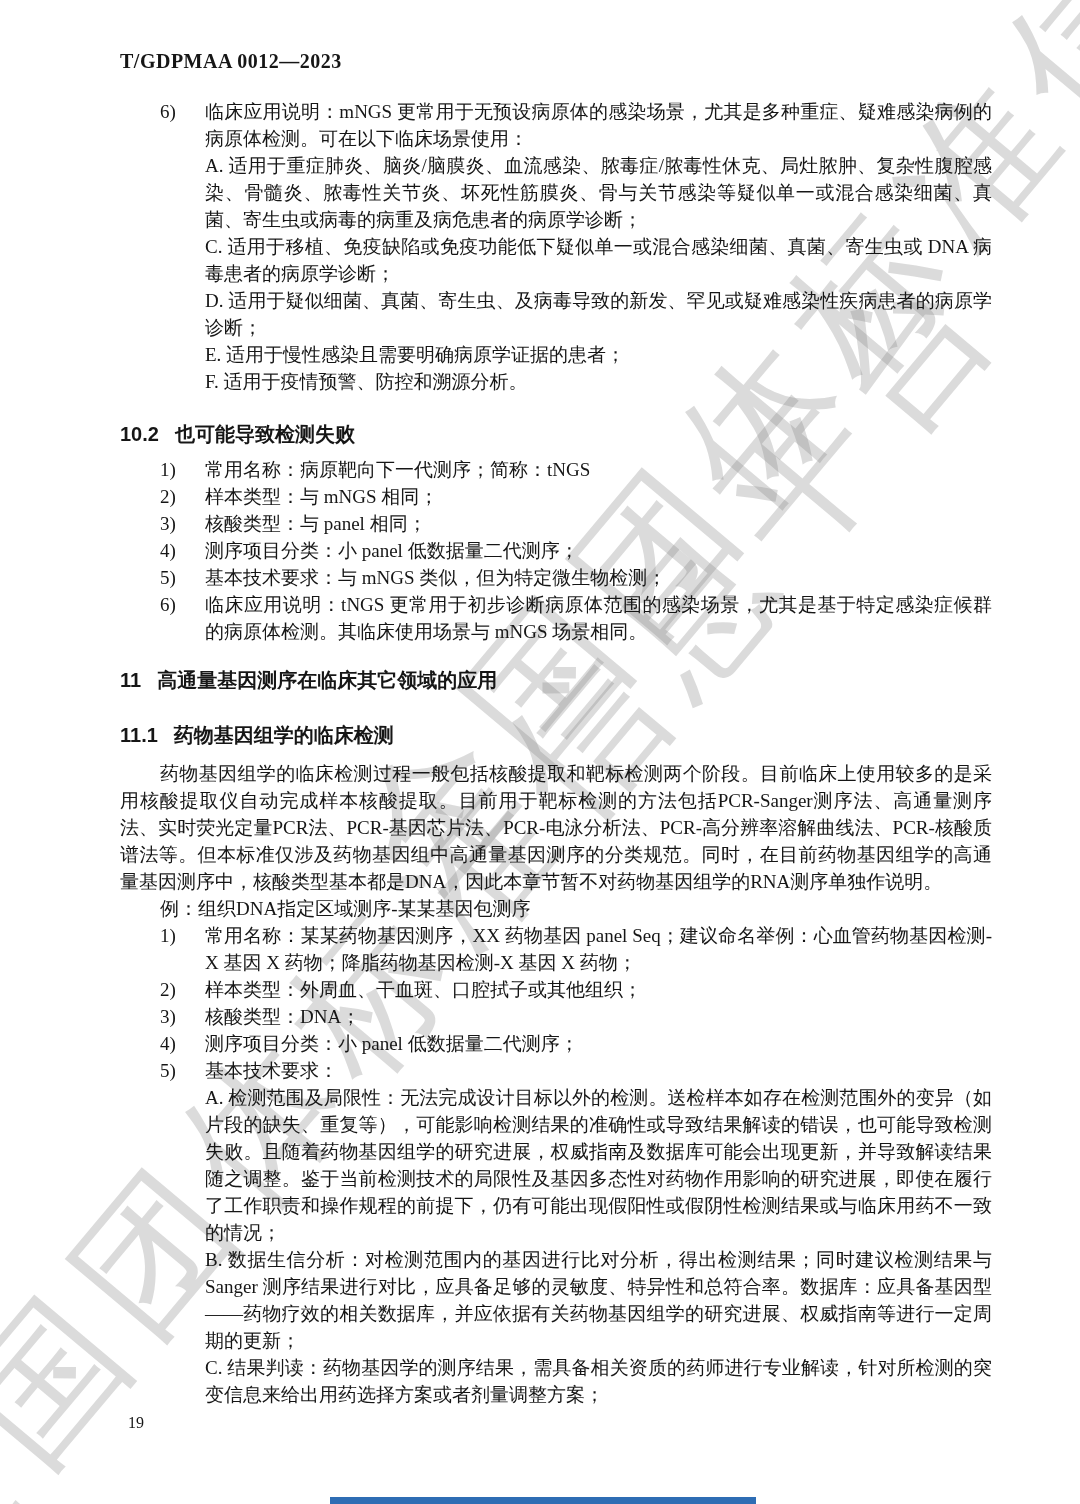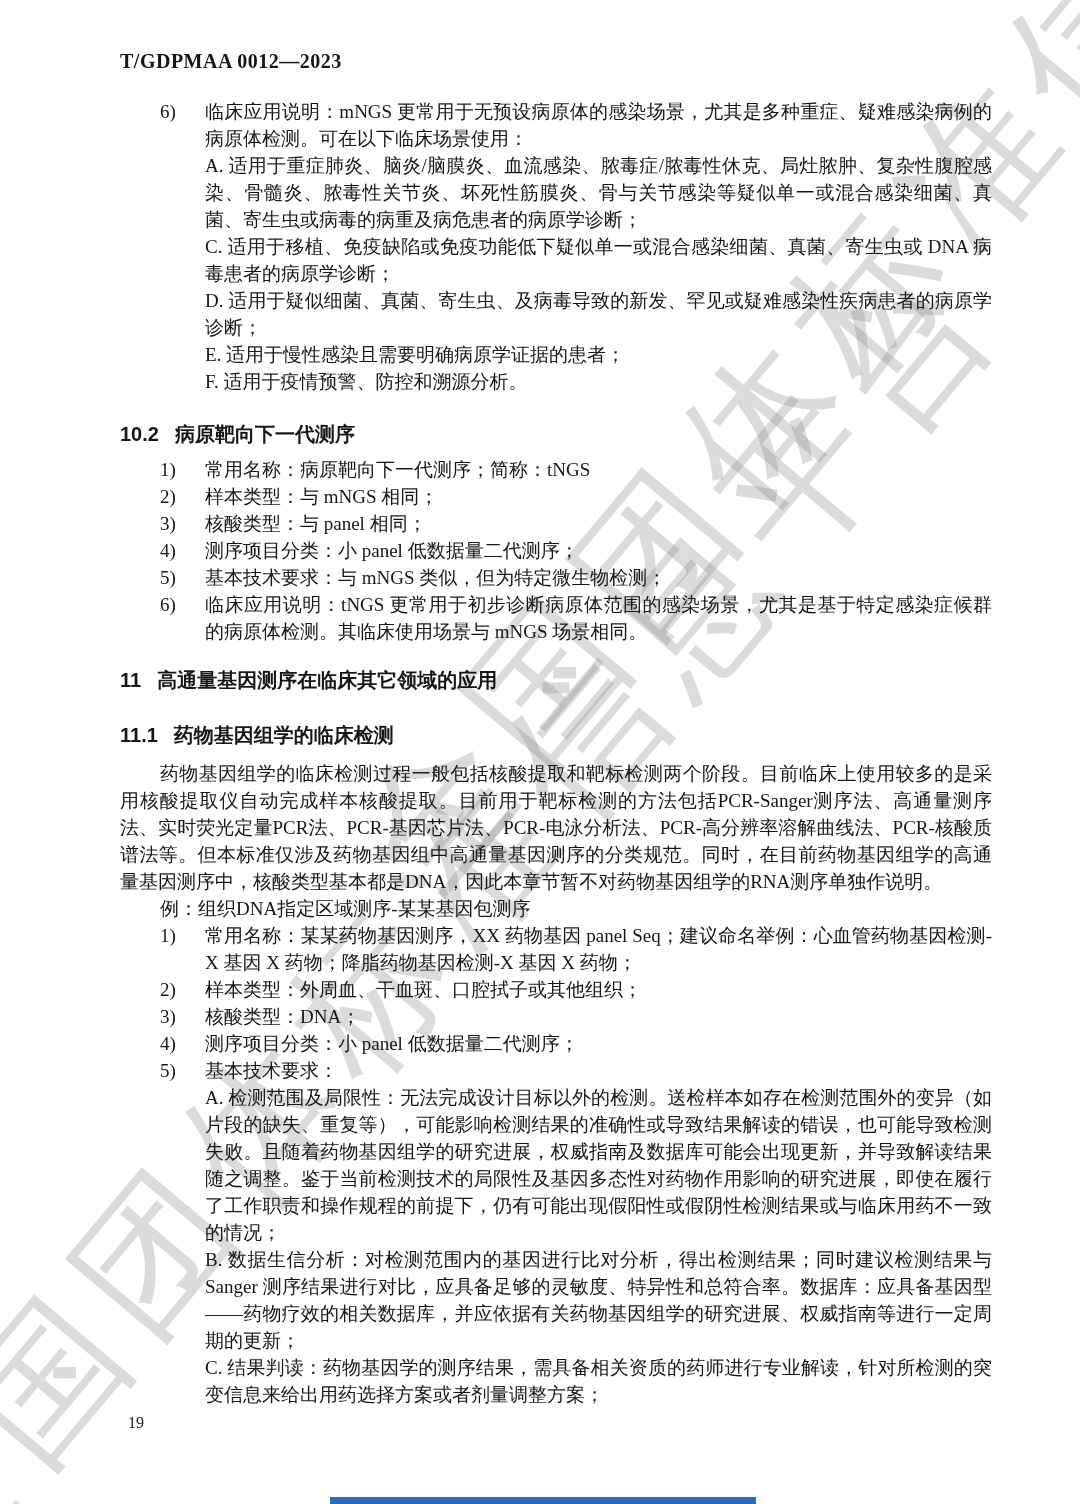--- a/index.html
+++ b/index.html
@@ -69,21 +69,21 @@
       <span class="li-num">6)</span>
       <span class="li-txt">临床应用说明：mNGS 更常用于无预设病原体的感染场景，尤其是多种重症、疑难感染病例的病原体检测。可在以下临床场景使用：</span>
     </div>
     <div class="sub-block">A. 适用于重症肺炎、脑炎/脑膜炎、血流感染、脓毒症/脓毒性休克、局灶脓肿、复杂性腹腔感染、骨髓炎、脓毒性关节炎、坏死性筋膜炎、骨与关节感染等疑似单一或混合感染细菌、真菌、寄生虫或病毒的病重及病危患者的病原学诊断；</div>
     <div class="sub-block">C. 适用于移植、免疫缺陷或免疫功能低下疑似单一或混合感染细菌、真菌、寄生虫或 DNA 病毒患者的病原学诊断；</div>
     <div class="sub-block">D. 适用于疑似细菌、真菌、寄生虫、及病毒导致的新发、罕见或疑难感染性疾病患者的病原学诊断；</div>
     <div class="sub-block">E. 适用于慢性感染且需要明确病原学证据的患者；</div>
     <div class="sub-block">F. 适用于疫情预警、防控和溯源分析。</div>
 
     <div class="heading" id="h-10-2">
-      <span class="h-num">10.2</span><span>病原靶向下一代测序</span>
+      <span class="h-num">10.2</span><span>也可能导致检测失败</span>
     </div>
 
     <div class="li">
       <span class="li-num">1)</span>
       <span class="li-txt">常用名称：病原靶向下一代测序；简称：tNGS</span>
     </div>
     <div class="li">
       <span class="li-num">2)</span>
       <span class="li-txt">样本类型：与 mNGS 相同；</span>
     </div>

